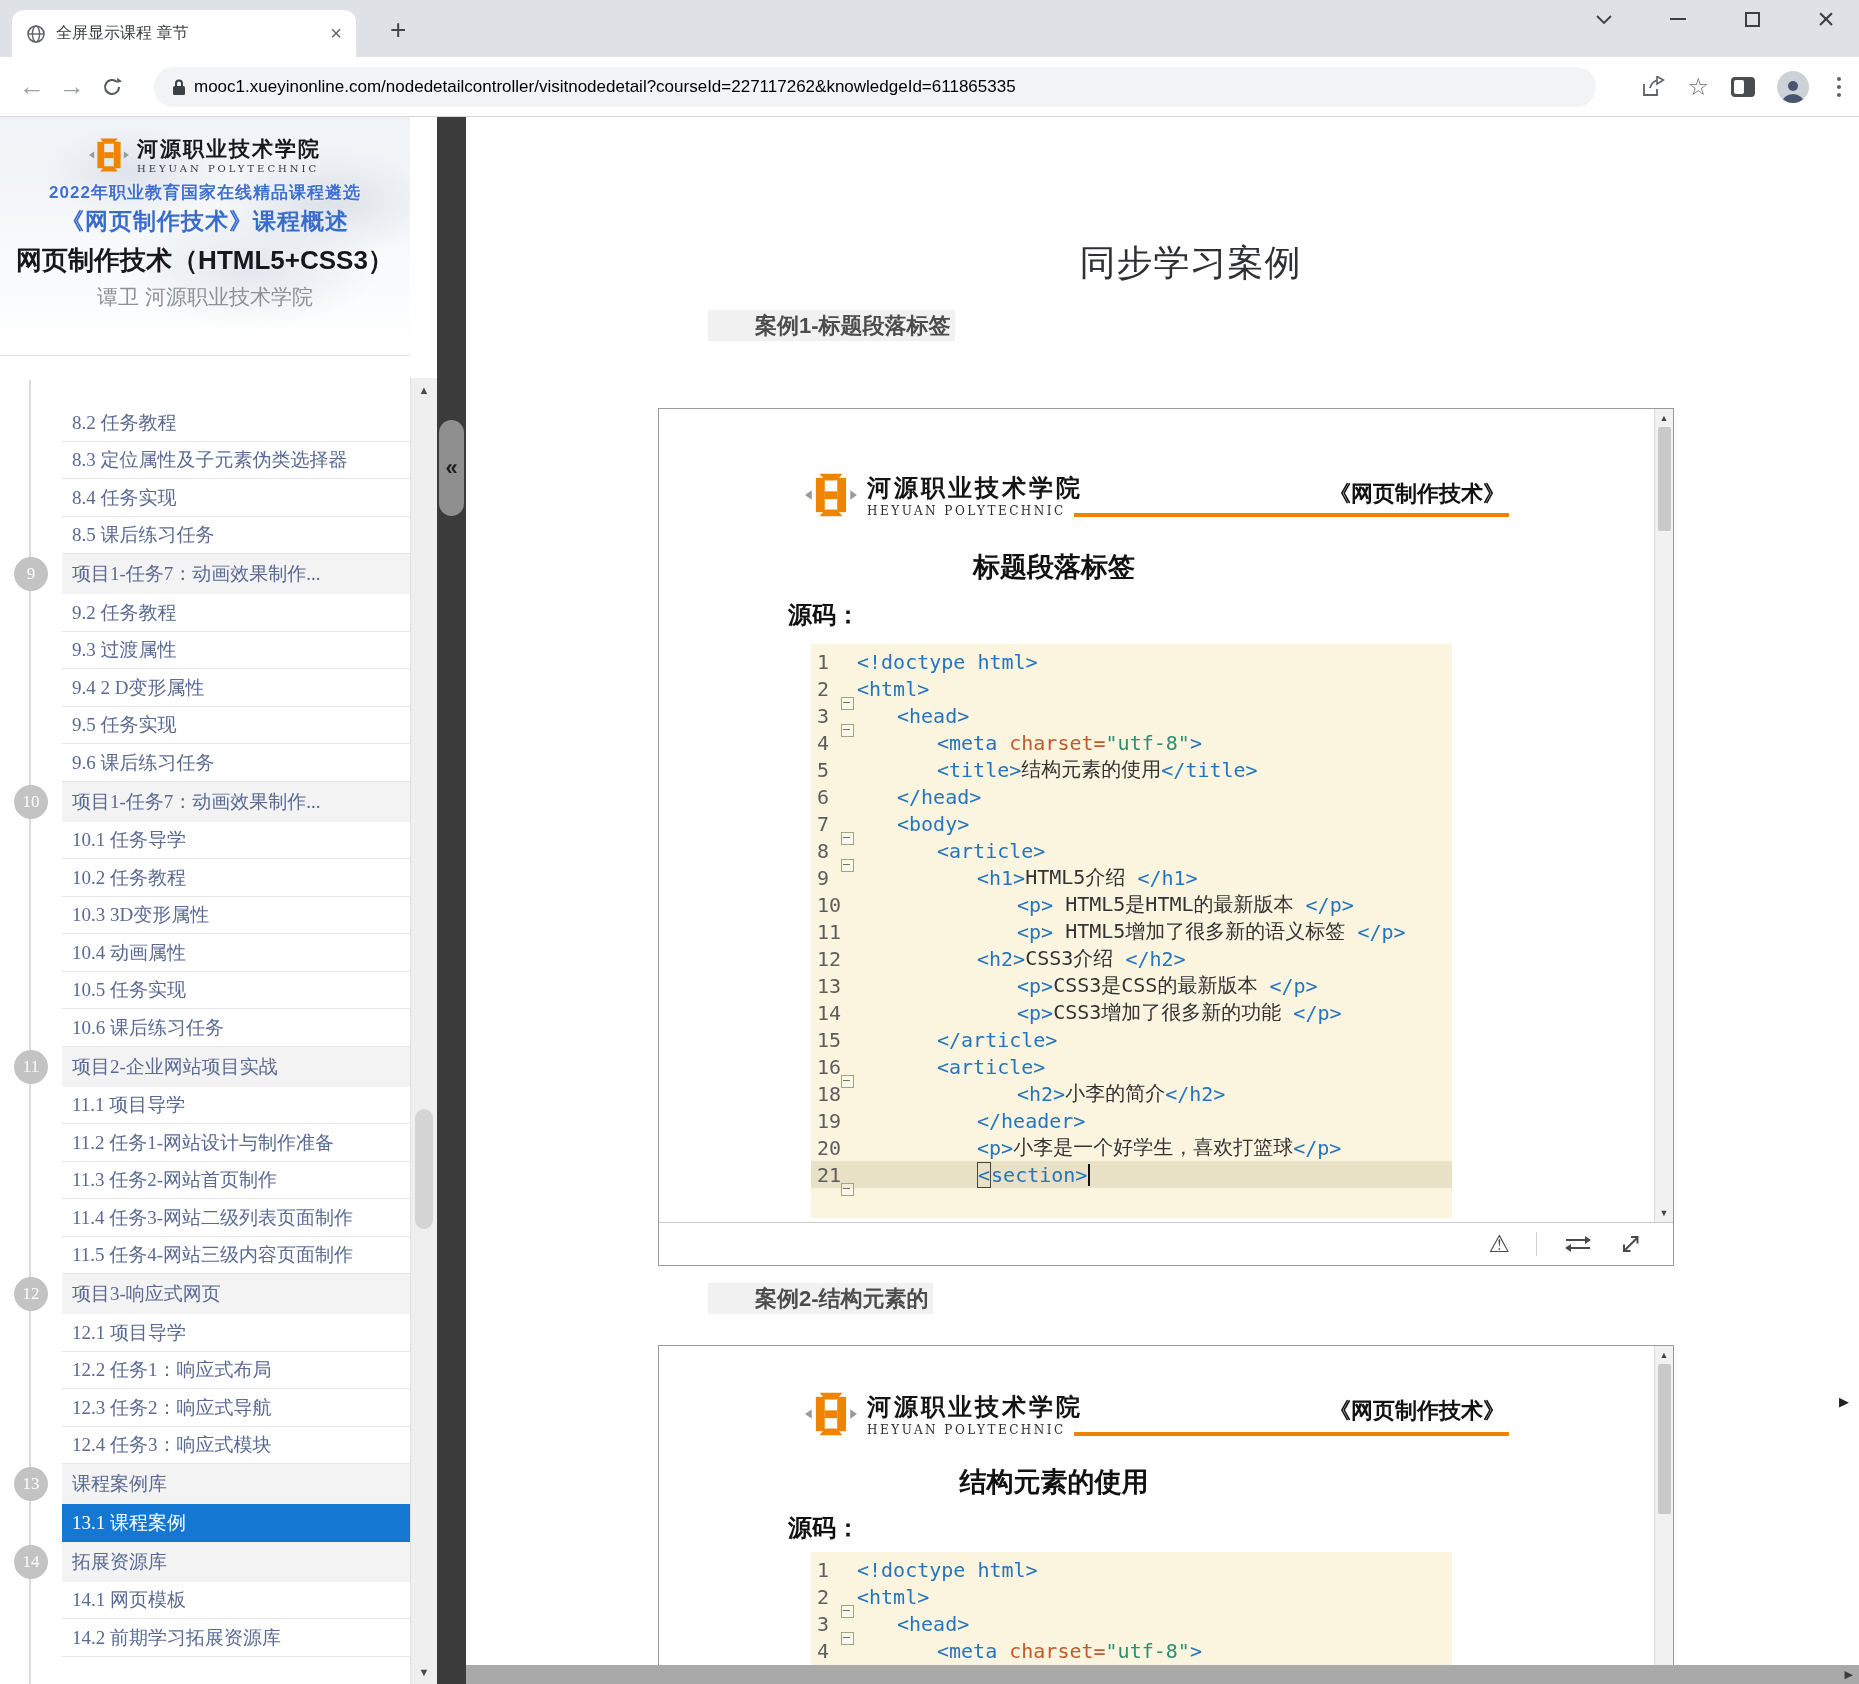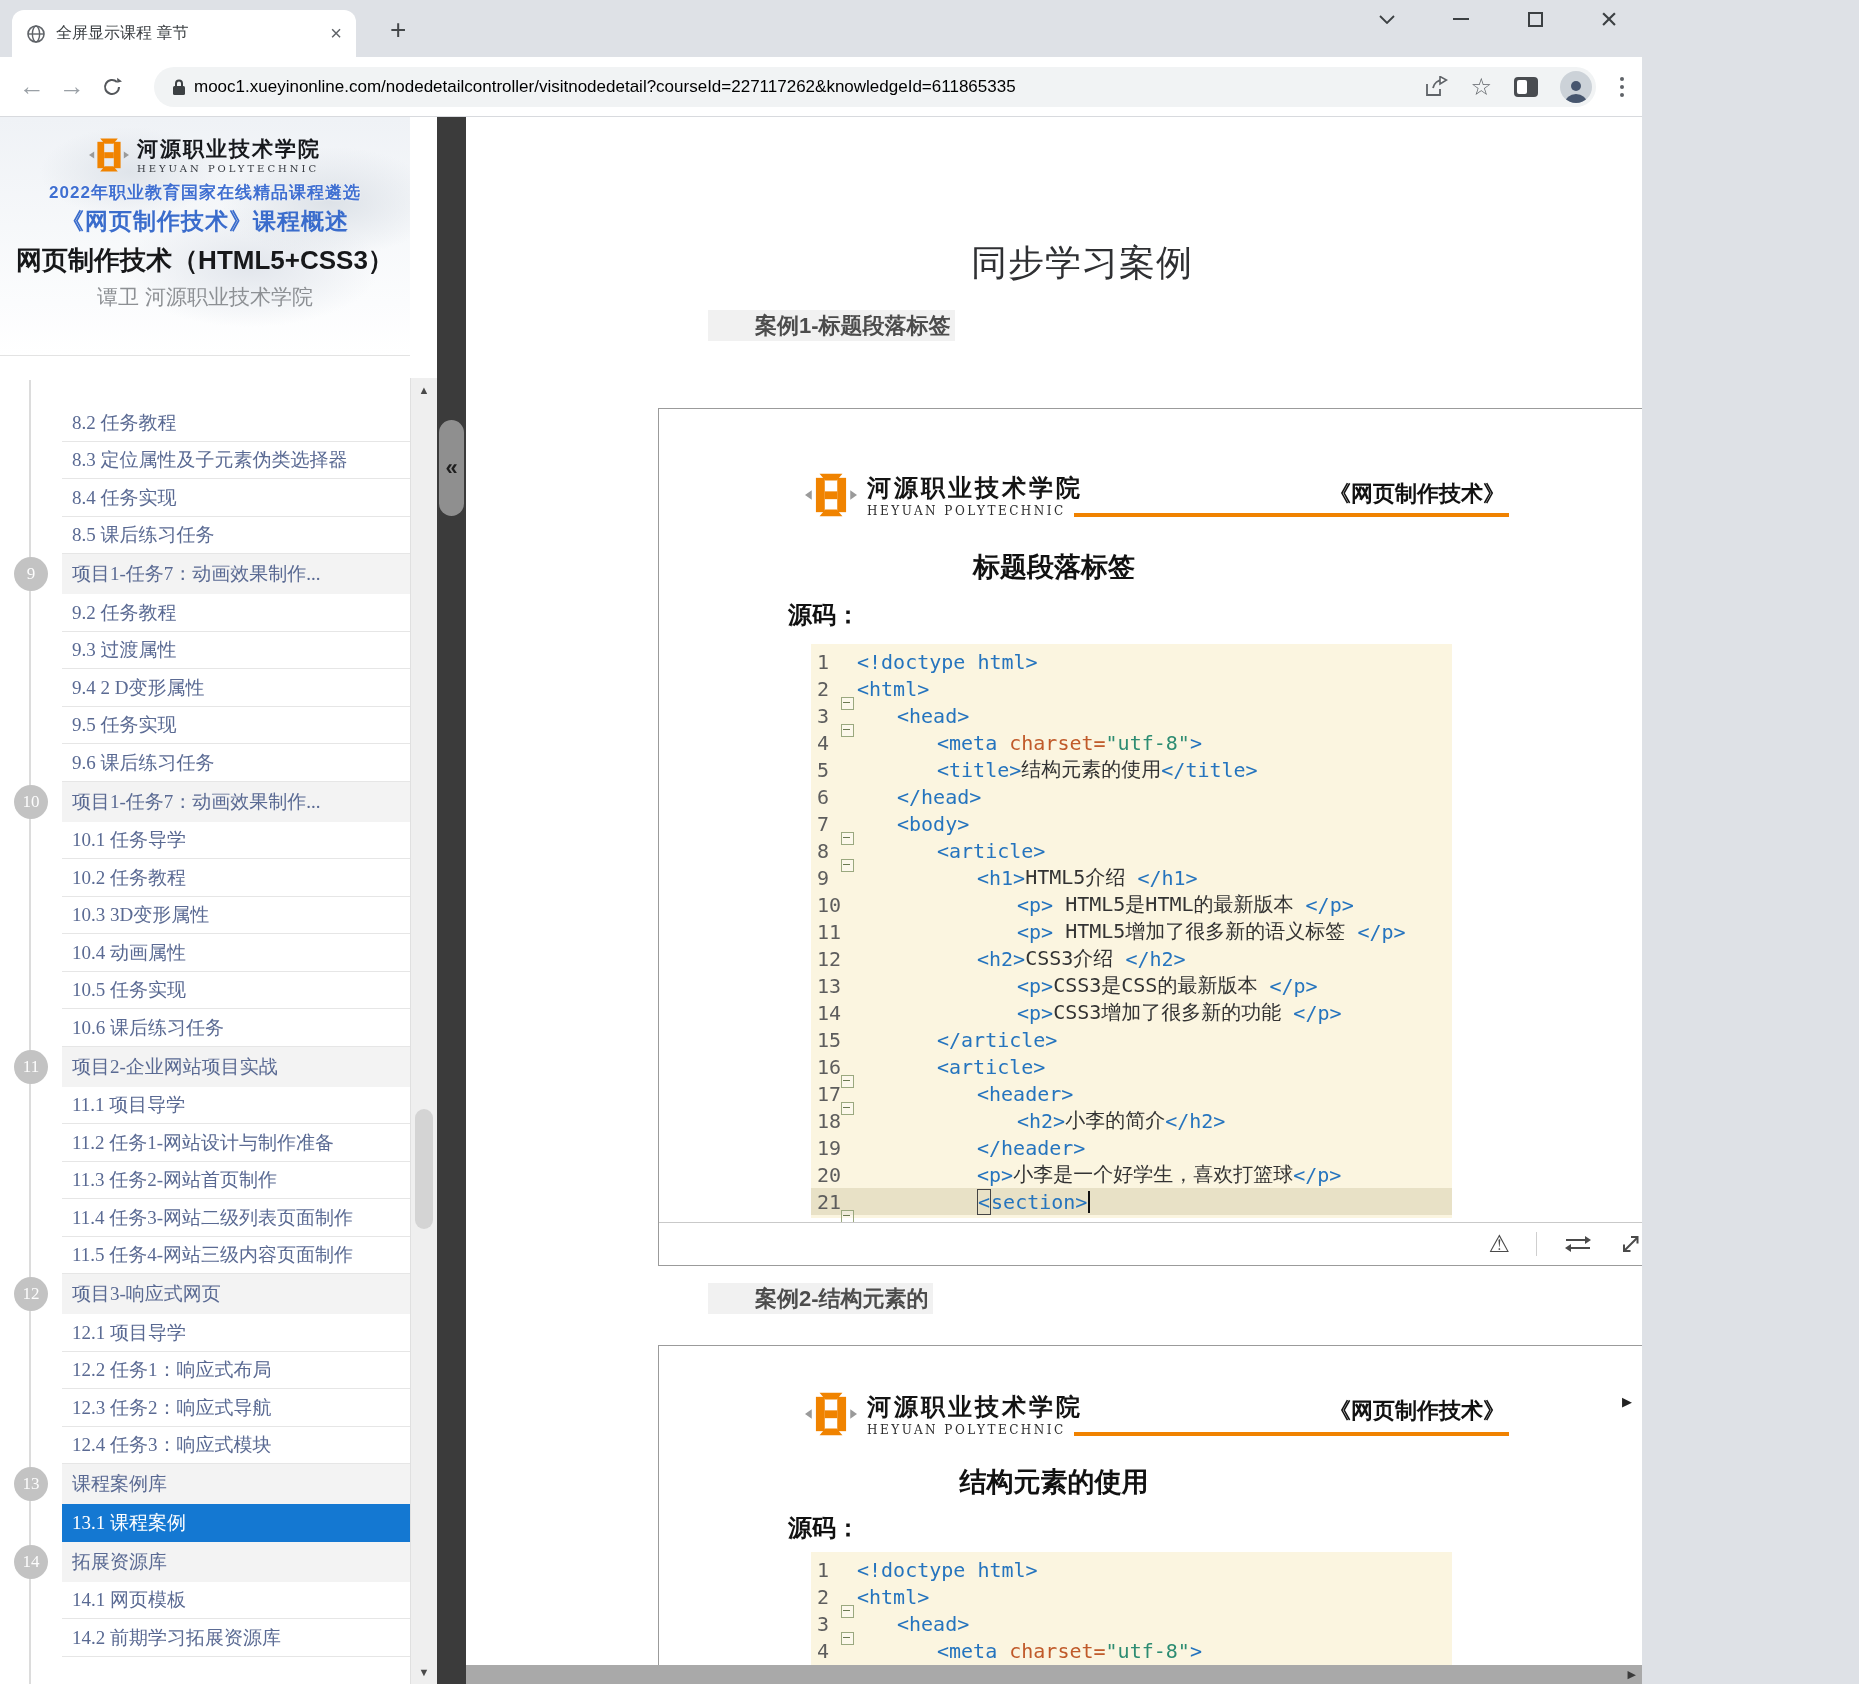--- a/index.html
+++ b/index.html
@@ -1,17 +1,17 @@
 <!DOCTYPE html>
 <html><head>
 <meta charset="utf-8">
 <style>
   * { margin:0; padding:0; box-sizing:border-box; }
   body { font-family:"Liberation Sans", sans-serif; background:#dee1e6; }
-  .screen { position:relative; width:1642px; height:1684px; overflow:hidden; background:#fff; }
+  .screen { position:relative; width:1859px; height:1684px; overflow:hidden; background:#fff; }
 
   
   .tabstrip { position:absolute; left:0; top:0; width:100%; height:57px; background:#dee1e6; }
   .tab { position:absolute; left:12px; top:10px; width:344px; height:47px; background:#fff;
          border-radius:12px 12px 0 0; display:flex; align-items:center; padding:0 14px; }
   .tab-title { flex:1; font-size:16px; color:#3c4043; margin-left:10px; white-space:nowrap; overflow:hidden; }
   .tab-close { font-size:20px; color:#5f6368; cursor:default; }
   .newtab-btn { position:absolute; left:390px; top:14px; font-size:28px; color:#44474a; font-weight:300; }
   .win-controls { position:absolute; right:20px; top:6px; display:flex; align-items:center; gap:48px; }
   .win-btn { color:#3c4043; display:flex; align-items:center; justify-content:center; width:26px; height:26px; }
@@ -396,21 +396,20 @@
             <div class="code-line"><span class="lnum">7</span><span class="fold has"></span><span class="ltext" style="padding-left: 40px;"><span class="tk-tag">&lt;body&gt;</span></span></div>
             <div class="code-line"><span class="lnum">8</span><span class="fold has"></span><span class="ltext" style="padding-left: 80px;"><span class="tk-tag">&lt;article&gt;</span></span></div>
             <div class="code-line"><span class="lnum">9</span><span class="fold"></span><span class="ltext" style="padding-left: 120px;"><span class="tk-tag">&lt;h1&gt;</span><span class="tk-text">HTML5介绍 </span><span class="tk-tag">&lt;/h1&gt;</span></span></div>
             <div class="code-line"><span class="lnum">10</span><span class="fold"></span><span class="ltext" style="padding-left: 160px;"><span class="tk-tag">&lt;p&gt;</span><span class="tk-text"> HTML5是HTML的最新版本 </span><span class="tk-tag">&lt;/p&gt;</span></span></div>
             <div class="code-line"><span class="lnum">11</span><span class="fold"></span><span class="ltext" style="padding-left: 160px;"><span class="tk-tag">&lt;p&gt;</span><span class="tk-text"> HTML5增加了很多新的语义标签 </span><span class="tk-tag">&lt;/p&gt;</span></span></div>
             <div class="code-line"><span class="lnum">12</span><span class="fold"></span><span class="ltext" style="padding-left: 120px;"><span class="tk-tag">&lt;h2&gt;</span><span class="tk-text">CSS3介绍 </span><span class="tk-tag">&lt;/h2&gt;</span></span></div>
             <div class="code-line"><span class="lnum">13</span><span class="fold"></span><span class="ltext" style="padding-left: 160px;"><span class="tk-tag">&lt;p&gt;</span><span class="tk-text">CSS3是CSS的最新版本 </span><span class="tk-tag">&lt;/p&gt;</span></span></div>
             <div class="code-line"><span class="lnum">14</span><span class="fold"></span><span class="ltext" style="padding-left: 160px;"><span class="tk-tag">&lt;p&gt;</span><span class="tk-text">CSS3增加了很多新的功能 </span><span class="tk-tag">&lt;/p&gt;</span></span></div>
             <div class="code-line"><span class="lnum">15</span><span class="fold"></span><span class="ltext" style="padding-left: 80px;"><span class="tk-tag">&lt;/article&gt;</span></span></div>
             <div class="code-line"><span class="lnum">16</span><span class="fold has"></span><span class="ltext" style="padding-left: 80px;"><span class="tk-tag">&lt;article&gt;</span></span></div>
-            <div class="code-line"><span class="lnum">17</span><span class="fold has"></span><span class="ltext" style="padding-left: 120px;"><span class="tk-tag">&lt;header&gt;</span></span></div>
             <div class="code-line"><span class="lnum">18</span><span class="fold"></span><span class="ltext" style="padding-left: 160px;"><span class="tk-tag">&lt;h2&gt;</span><span class="tk-text">小李的简介</span><span class="tk-tag">&lt;/h2&gt;</span></span></div>
             <div class="code-line"><span class="lnum">19</span><span class="fold"></span><span class="ltext" style="padding-left: 120px;"><span class="tk-tag">&lt;/header&gt;</span></span></div>
             <div class="code-line"><span class="lnum">20</span><span class="fold"></span><span class="ltext" style="padding-left: 120px;"><span class="tk-tag">&lt;p&gt;</span><span class="tk-text">小李是一个好学生，喜欢打篮球</span><span class="tk-tag">&lt;/p&gt;</span></span></div>
             <div class="code-line active"><span class="lnum">21</span><span class="fold has"></span><span class="ltext" style="padding-left: 120px;"><span class="tk-tagbox">&lt;</span><span class="tk-tag">section&gt;</span><span class="cursor"></span></span></div>
           </div>
         <div class="card-scroll">
           <span class="cs-arrow cs-up">▲</span>
           <span class="cs-thumb"></span>
           <span class="cs-arrow cs-down">▼</span>
         </div>

